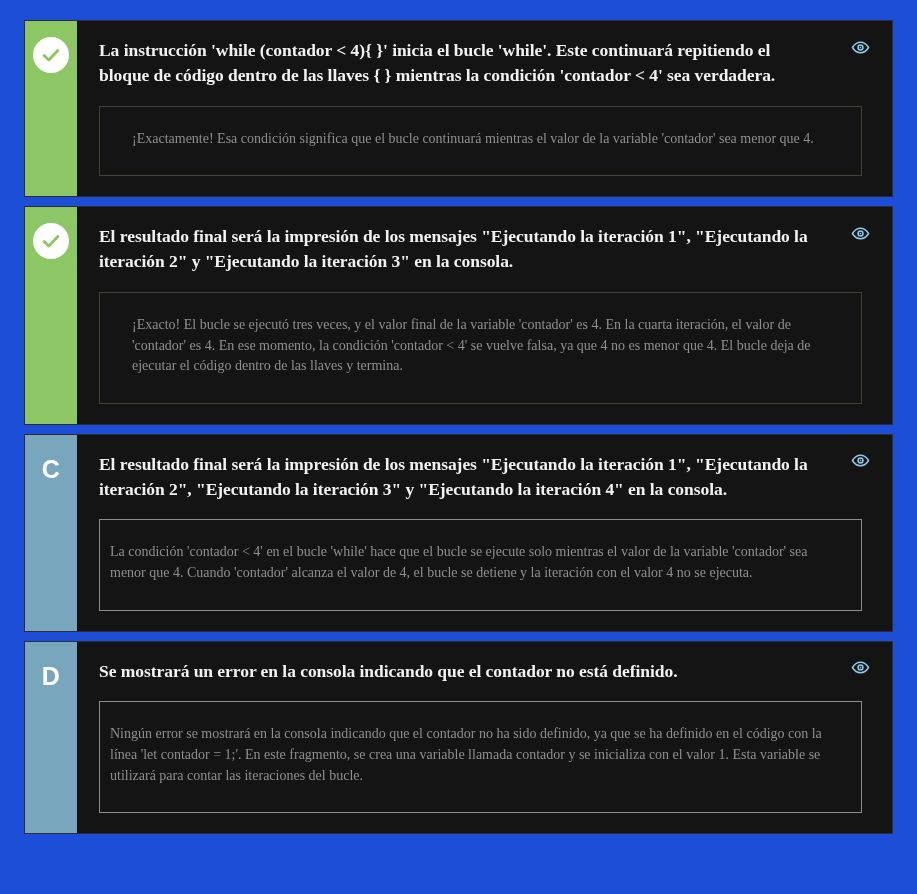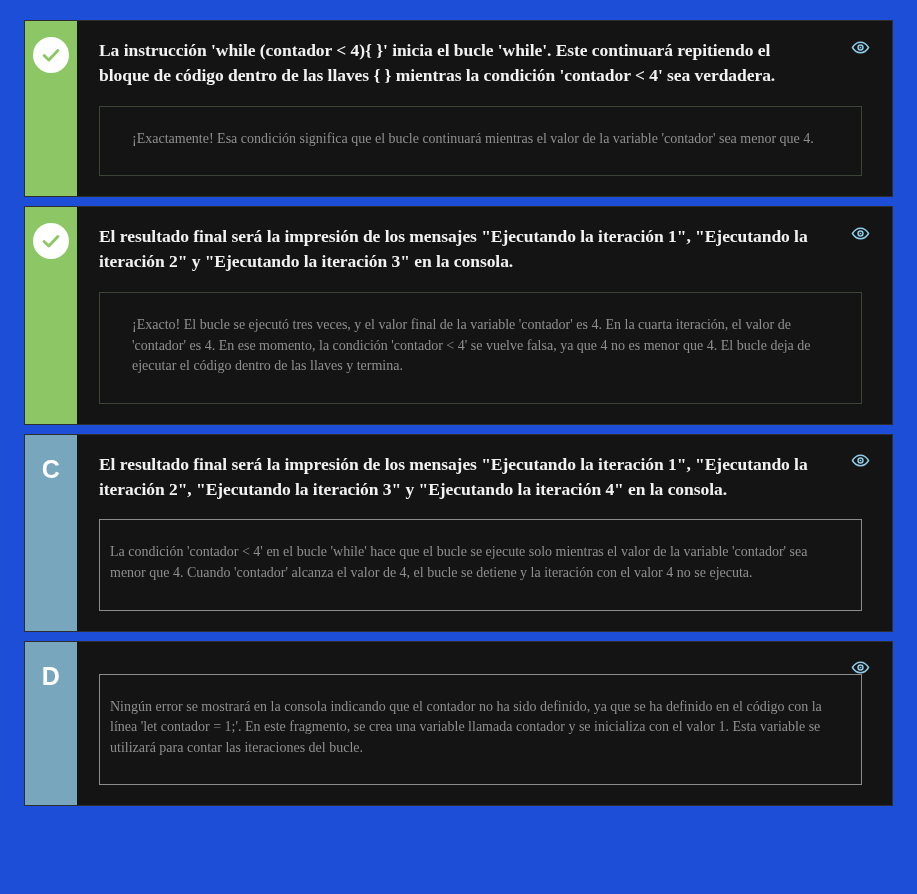--- a/index.html
+++ b/index.html
@@ -177,20 +177,21 @@
       </div>
     </div>
   </div>
 
   <div class="answer-card">
     <div class="card-band band-option">
 
       <div class="letter-badge">D</div>
     </div>
     <div class="card-body">
+      <p class="answer-title">Se mostrará un error en la consola indicando que el contador no está definido.</p>
       <div class="eye-button">
         <svg width="19" height="19" viewBox="0 0 24 24" aria-hidden="true">
           <path d="M1.8 12 C4.6 7.4 8.2 5.4 12 5.4 C15.8 5.4 19.4 7.4 22.2 12 C19.4 16.6 15.8 18.6 12 18.6 C8.2 18.6 4.6 16.6 1.8 12 Z" fill="none" stroke="#8ecbe8" stroke-width="1.9" stroke-linejoin="round"></path>
           <circle cx="12" cy="12" r="3.1" fill="none" stroke="#8ecbe8" stroke-width="1.9"></circle>
           <circle cx="12" cy="12" r="1.1" fill="#8ecbe8"></circle>
         </svg>
       </div>
       <div class="explanation-box neutral">
         <p class="explanation-text">Ningún error se mostrará en la consola indicando que el contador no ha sido definido, ya que se ha definido en el código con la línea 'let contador = 1;'. En este fragmento, se crea una variable llamada contador y se inicializa con el valor 1. Esta variable se utilizará para contar las iteraciones del bucle.</p>
       </div>

